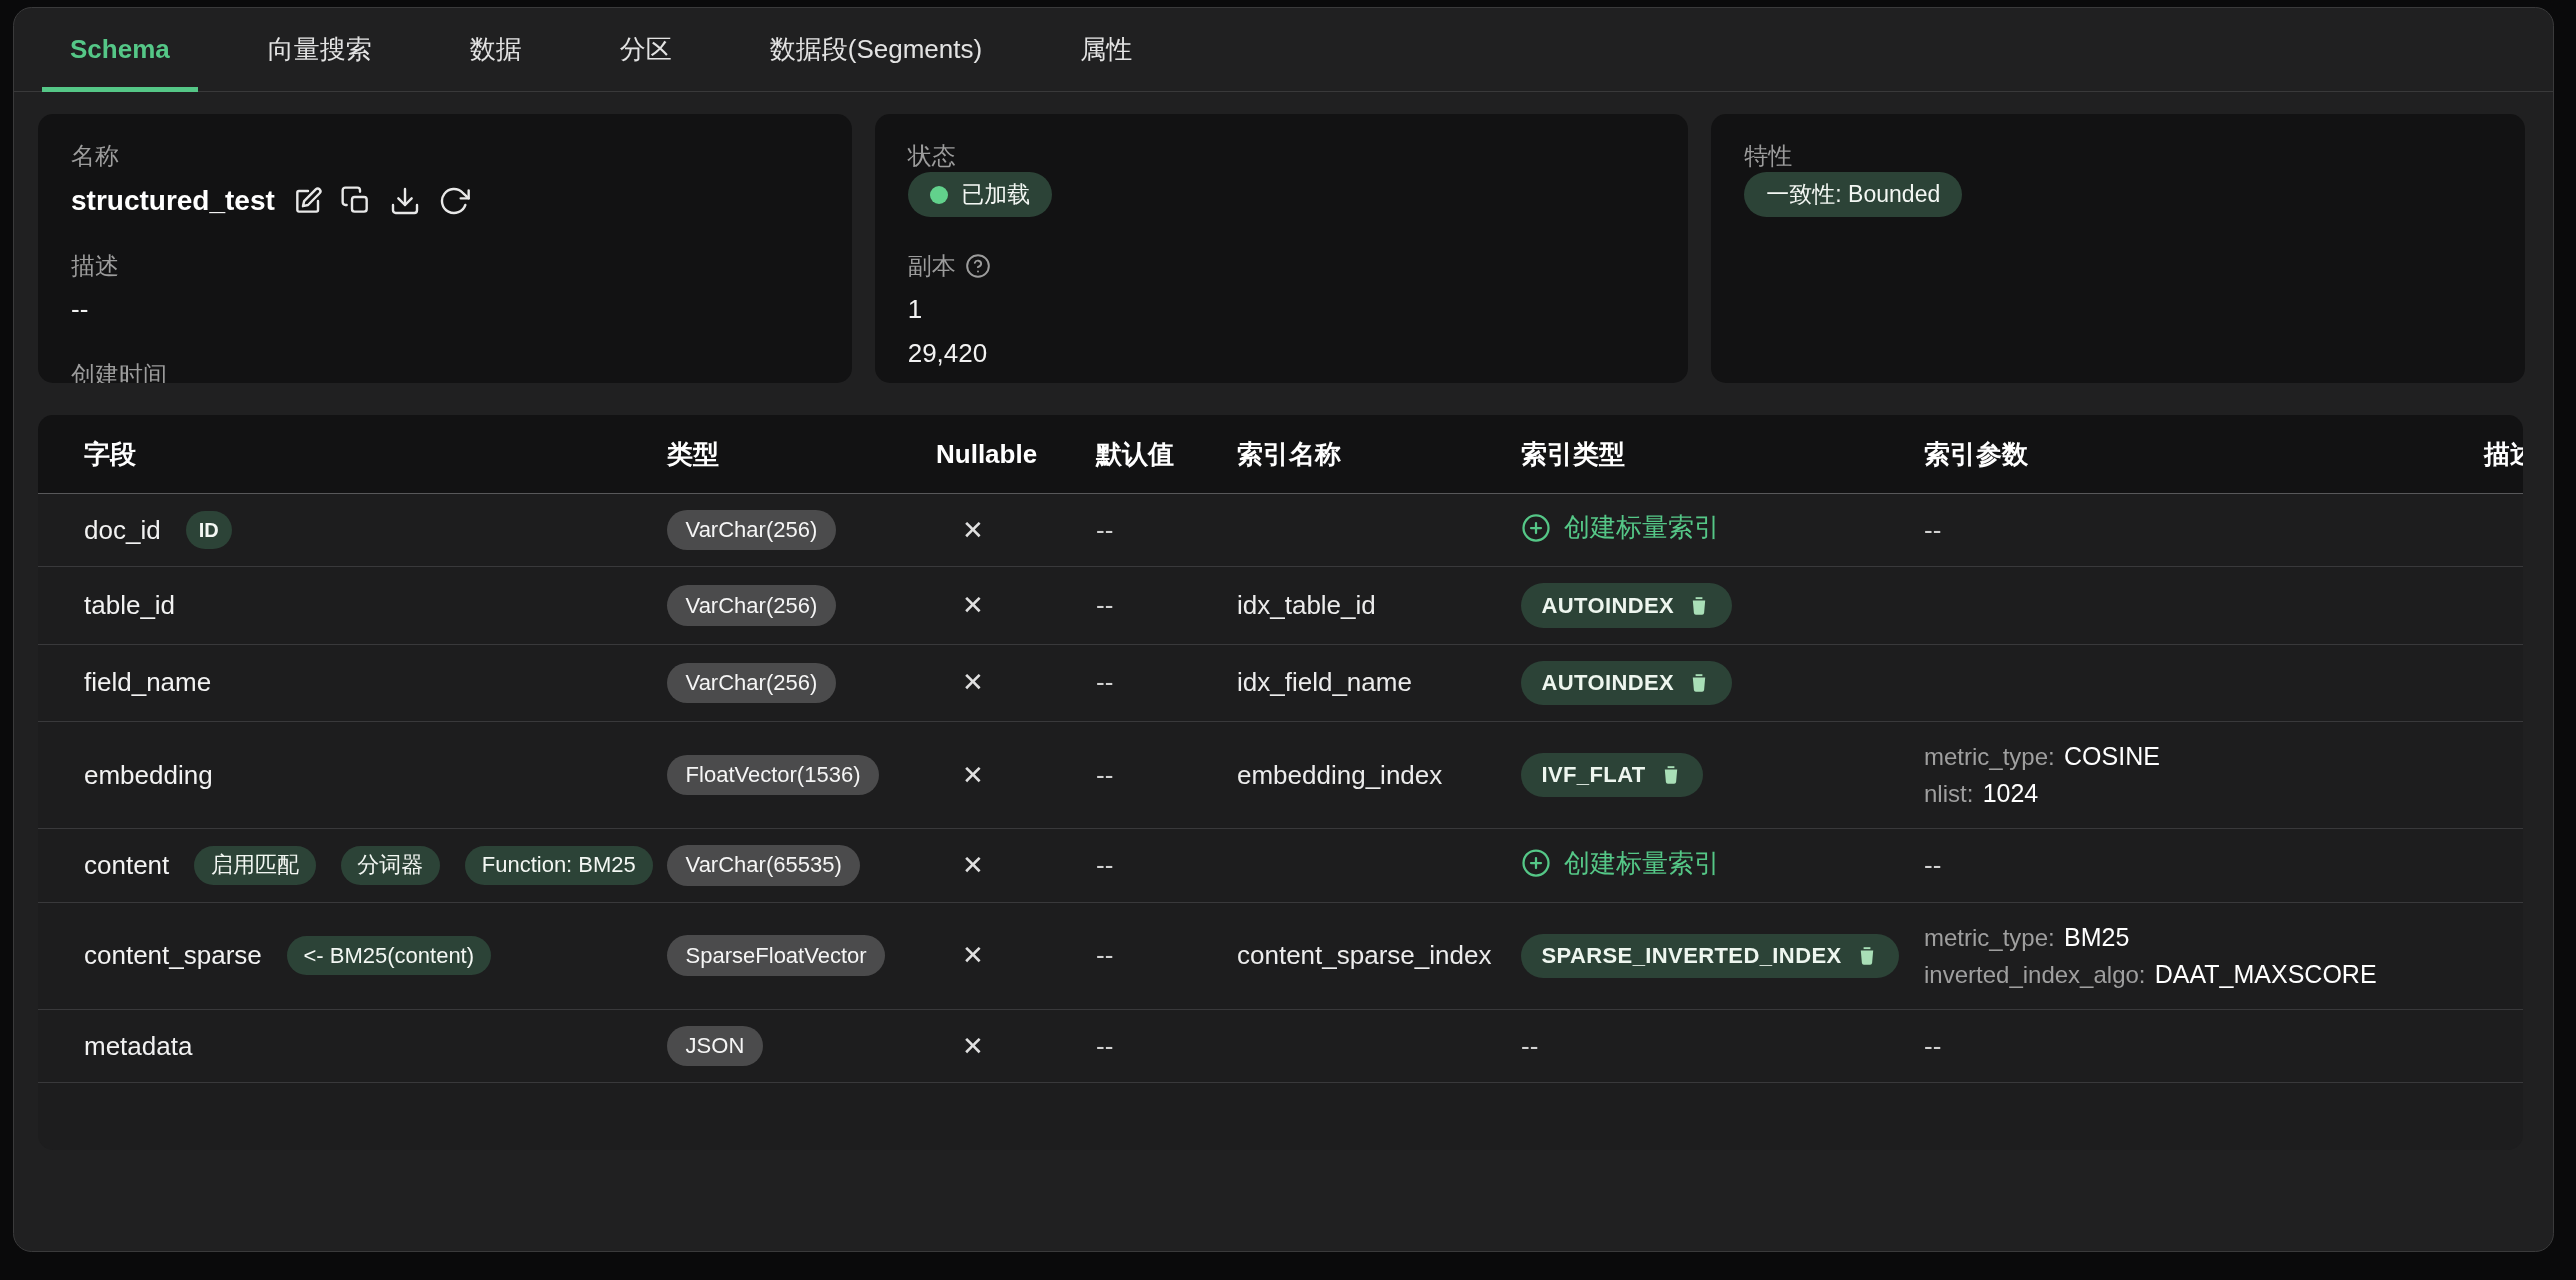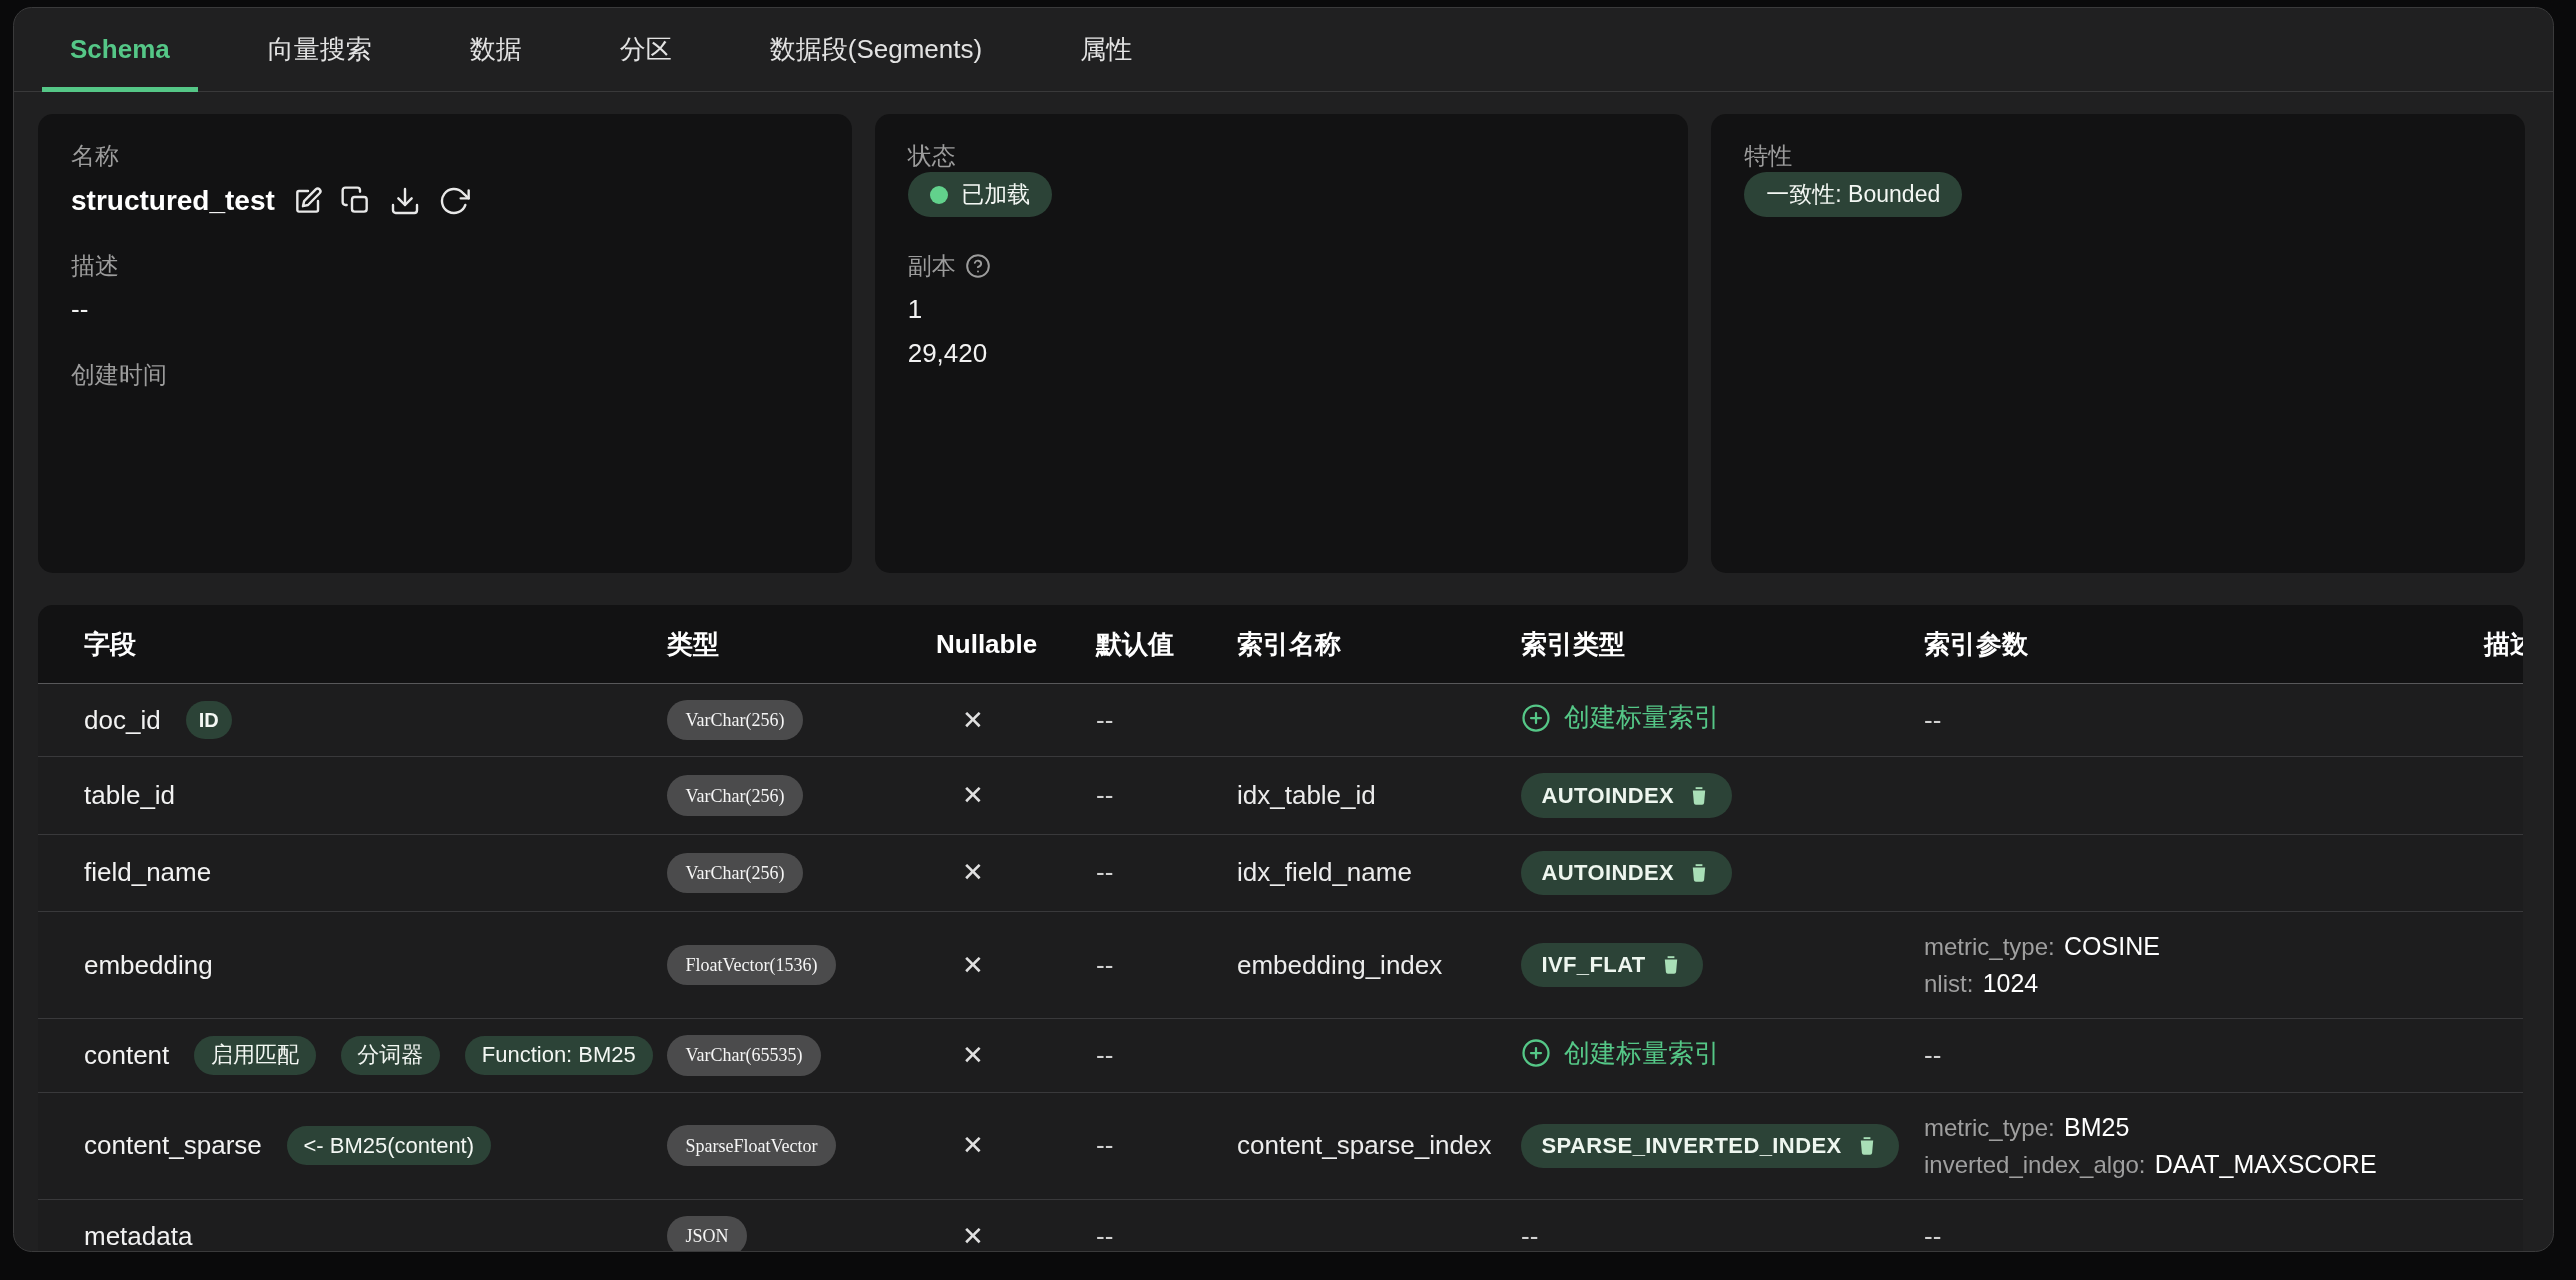--- a/index.html
+++ b/index.html
@@ -12,21 +12,21 @@
   
   .tabbar{height:84px;display:flex;align-items:stretch;padding-left:28px;gap:42px;
     border-bottom:0.9px solid #39393a;}
   .tab{display:flex;align-items:center;padding:0 28px;font-size:26px;color:#e3e3e3;
     position:relative;cursor:pointer;white-space:nowrap;}
   .tab.active{color:#55c787;font-weight:600;}
   .tab.active::after{content:"";position:absolute;left:0;right:0;bottom:-0.9px;height:5.6px;background:#55c787;}
 
   
   .cards{display:flex;gap:23px;margin:22px 28px 0 24px;}
-  .card{flex:1 1 0;height:459px;background:#121213;border-radius:15px;padding:26px 33px;overflow:hidden;}
+  .card{flex:1 1 0;height:269px;background:#121213;border-radius:15px;padding:26px 33px;overflow:hidden;}
   .lbl{font-size:24px;color:#9c9c9c;line-height:32px;}
   .val{font-size:26px;color:#f2f2f2;line-height:33px;margin-top:11px;}
   .grp{margin-top:33px;}
   .name-row{display:flex;align-items:center;gap:16.7px;margin-top:13px;}
   .cname{font-size:28px;font-weight:700;color:#ffffff;}
   .aicon{width:32px;height:32px;color:#e8e8e8;cursor:pointer;display:inline-flex;}
   .aicon svg{width:100%;height:100%;}
   .lbl-row{display:flex;align-items:center;gap:9.3px;}
   .hicon{width:26px;height:26px;color:#9c9c9c;display:inline-flex;cursor:pointer;}
   .hicon svg{width:100%;height:100%;}
@@ -45,22 +45,22 @@
   th.c-field{padding-left:46px;}
   tbody td{font-size:26px;color:#ececec;padding:16px 15px 16px 0;border-bottom:0.9px solid #39393b;
     vertical-align:middle;white-space:nowrap;}
   td.c-field{padding-left:46px;}
   td.c-null{padding-left:26px;color:#e0e0e0;}
   .fieldwrap{display:flex;align-items:center;gap:25px;}
   .fname{font-size:26px;color:#f2f2f2;}
   .fbadge{background:#2c4337;color:#f3f7f3;font-size:22px;line-height:22px;padding:8.4px 16.7px;
     border-radius:927px;white-space:nowrap;}
   .id-badge{font-size:20px;font-weight:700;padding:8.4px 13px;}
-  .pill{display:inline-block;background:#4b4b4c;color:#f5f5f5;font-size:18px;line-height:22px;
-    font-weight:500;padding:9.3px 18.6px;border-radius:21.3px;white-space:nowrap;font-family:Liberation Serif, serif;}
+  .pill{display:inline-block;background:#4b4b4c;color:#f5f5f5;font-size:22px;line-height:22px;
+    font-weight:500;padding:9.3px 18.6px;border-radius:21.3px;white-space:nowrap;}
   .dim{color:#d2d2d2;}
   .ibadge{display:inline-flex;align-items:center;gap:13px;background:#2c4337;color:#eef6ef;
     font-size:22px;line-height:22px;font-weight:600;letter-spacing:0.4px;padding:10.2px 20.4px;
     border-radius:927px;cursor:pointer;white-space:nowrap;}
   .trash{width:24px;height:24px;color:#a9dfb7;display:inline-flex;}
   .trash svg{width:100%;height:100%;}
   .create-link{display:inline-flex;align-items:center;gap:13px;background:none;border:none;
     color:#55c787;font-size:26px;font-family:inherit;cursor:pointer;padding:0;}
   .plus{width:30px;height:30px;display:inline-flex;color:#55c787;}
   .plus svg{width:100%;height:100%;}

